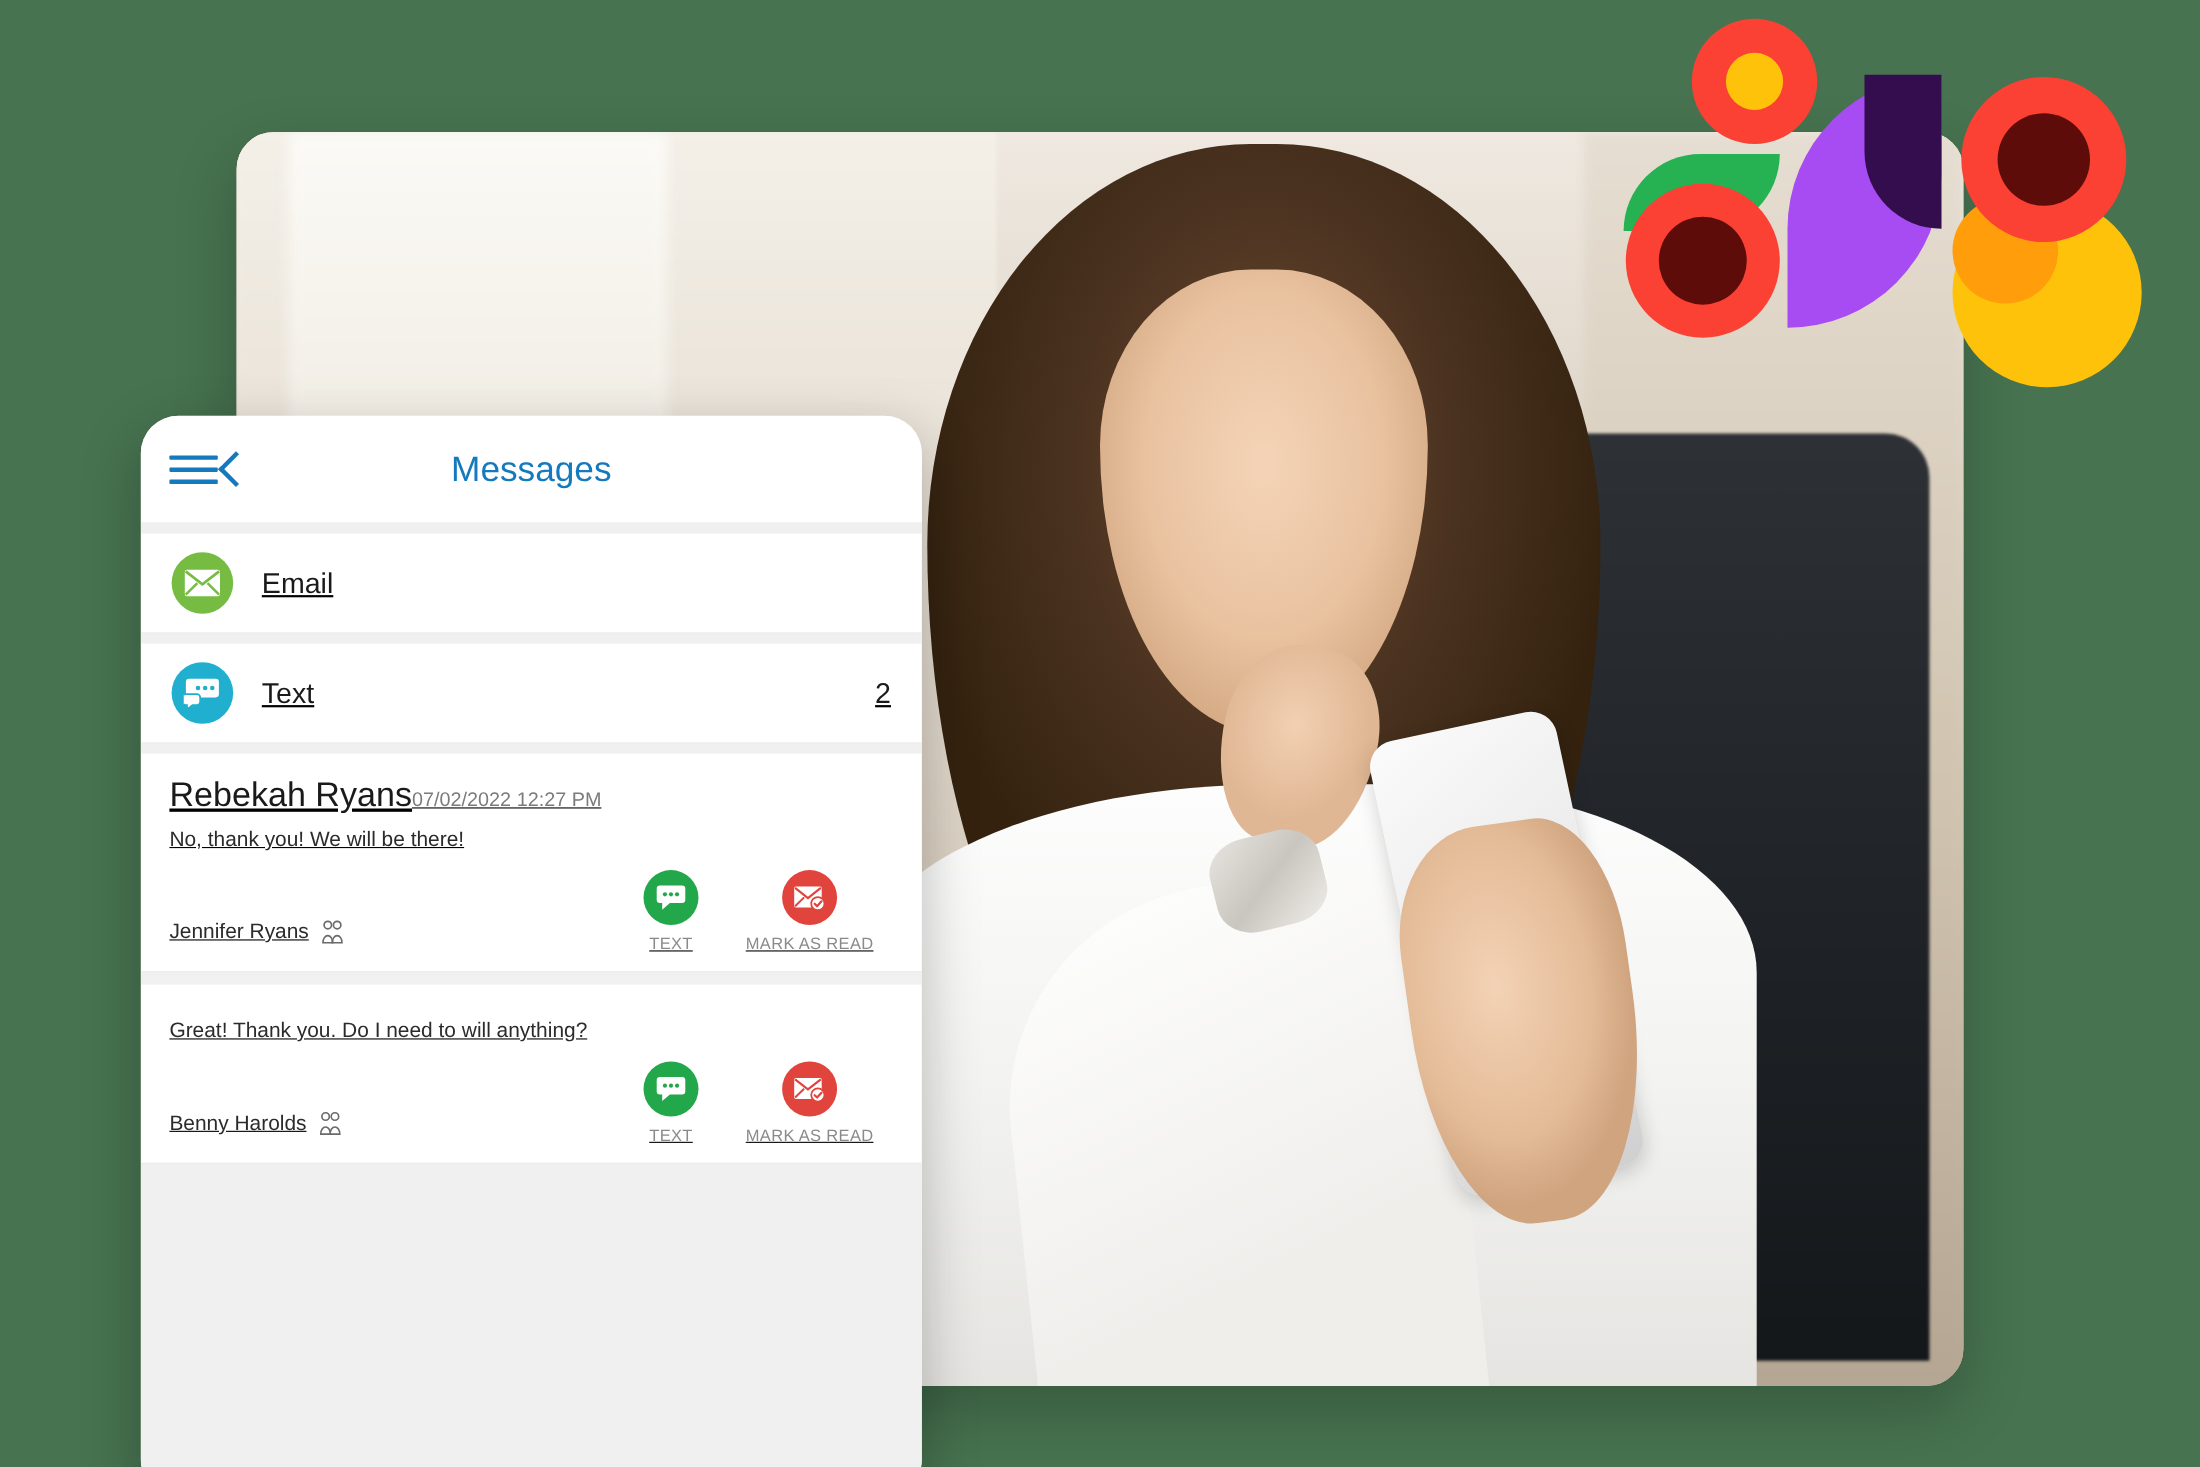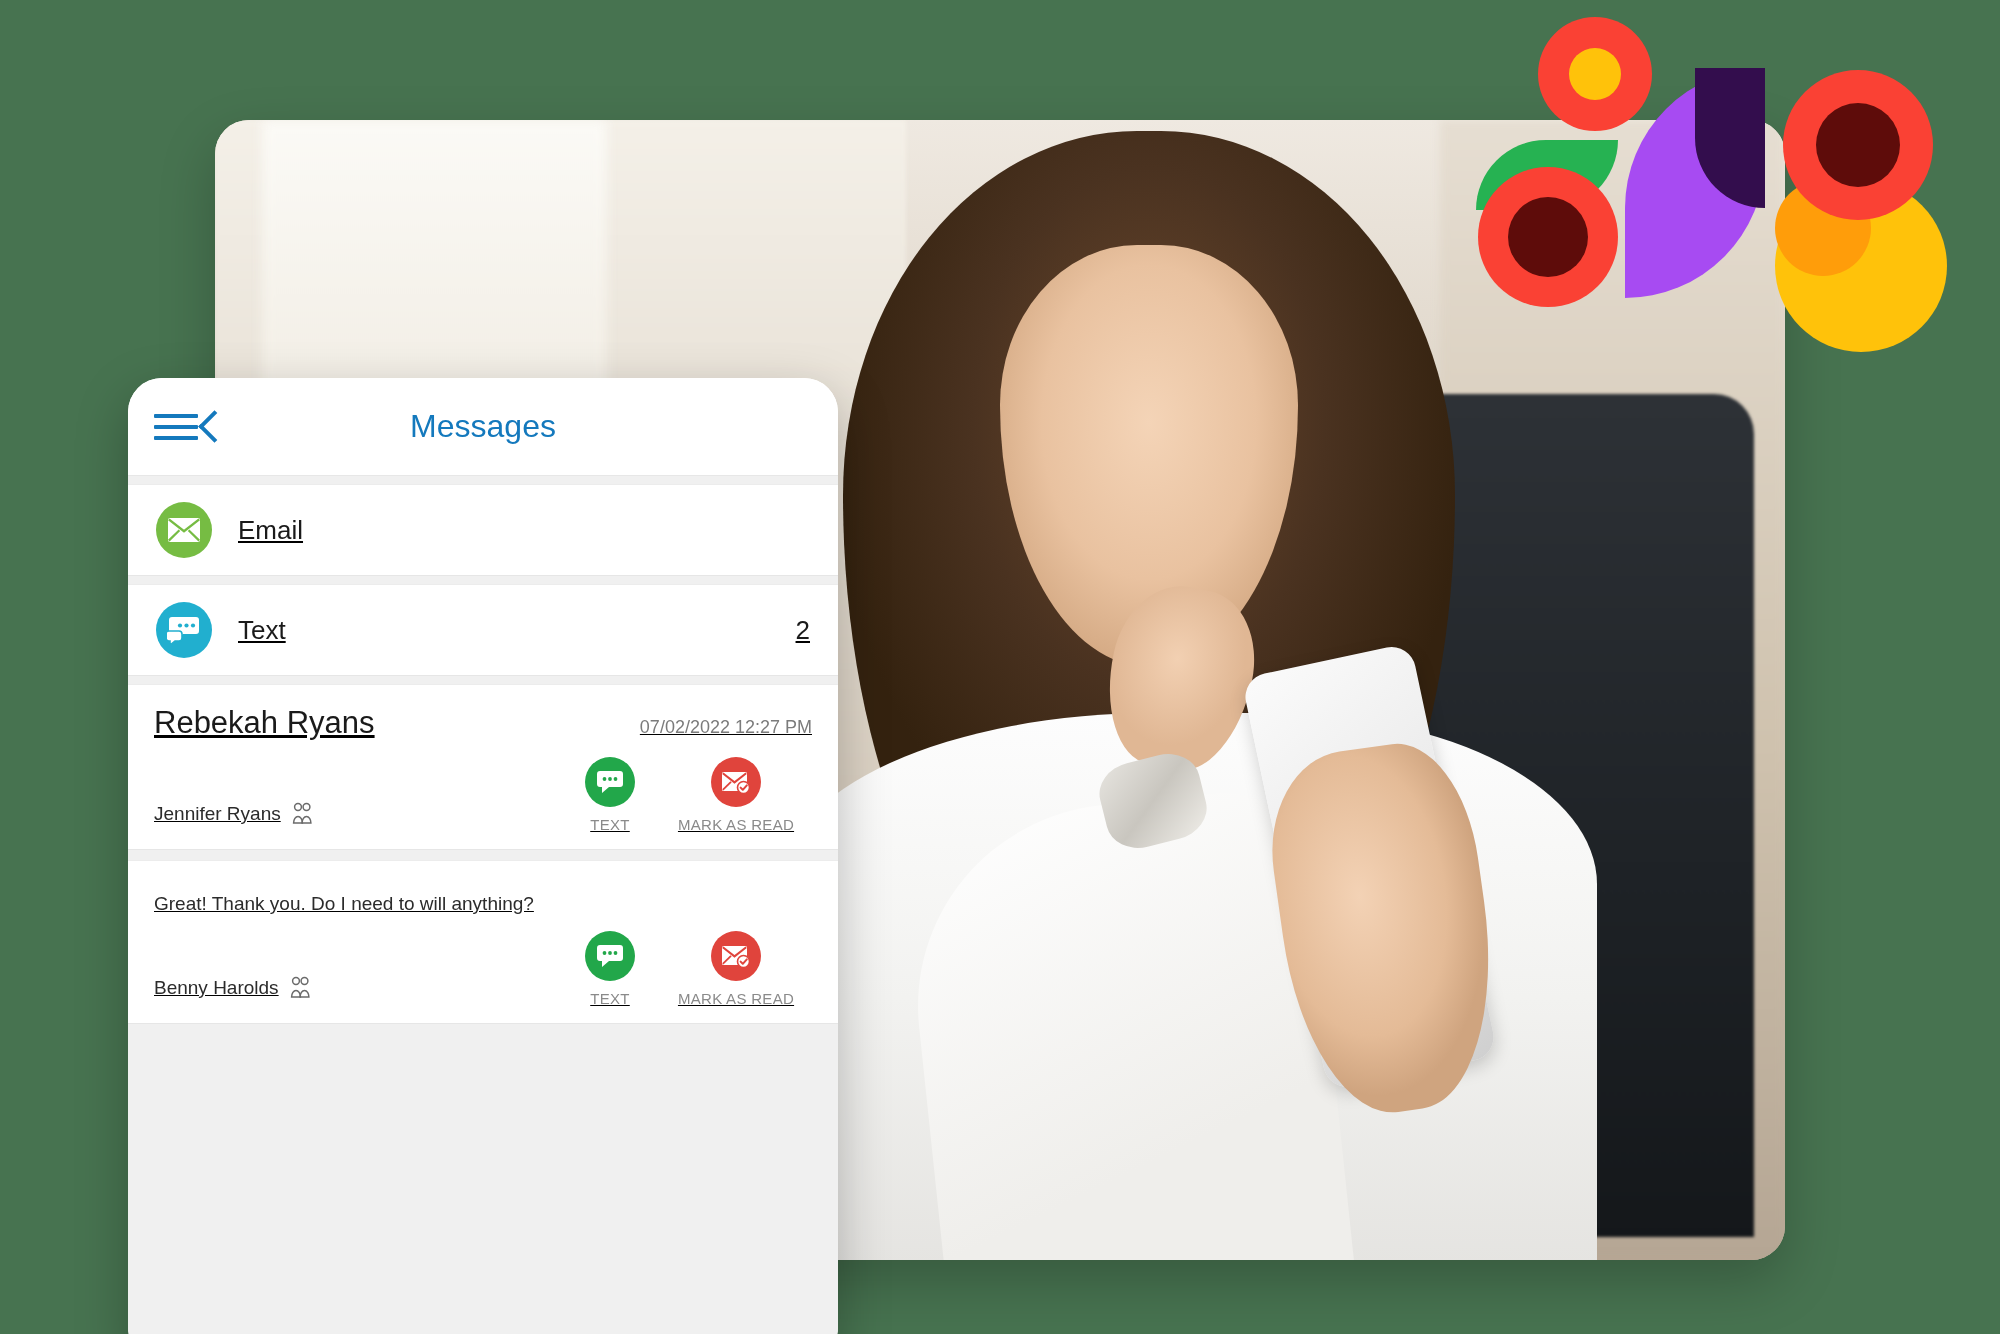--- a/index.html
+++ b/index.html
@@ -365,21 +365,20 @@
     background: #ffffff;
     margin: 0 0 10px 0;
     padding: 20px 26px 16px 26px;
     border-top: 1px solid #ececec;
     border-bottom: 1px solid #e6e6e6;
     position: relative;
   }
   .msg-top {
     display: flex;
     align-items: baseline;
-    justify-content: space-between;
   }
   .msg-sender {
     font-size: 31px;
     color: #1a1a1a;
     font-weight: 400;
   }
   .msg-time {
     font-size: 18px;
     color: #7b7b7b;
     white-space: nowrap;
@@ -510,20 +509,21 @@
       </span>
       <span class="channel-label">Text</span>
       <span class="channel-count">2</span>
     </div>
 
     <div class="msg-card">
       <div class="msg-top">
         <span class="msg-sender">Rebekah Ryans</span>
         <span class="msg-time">07/02/2022 12:27 PM</span>
       </div>
+      <div class="msg-preview">No, thank you! We will be there!</div>
       <div class="msg-bottom">
         <div class="msg-contact">
           <span>Jennifer Ryans</span>
           <span class="people-icon">
             <svg width="26" height="26" viewBox="0 0 26 26" aria-hidden="true">
               <circle cx="9" cy="6" r="3.4" fill="none" stroke="#6b6b6b" stroke-width="1.5"></circle>
               <path d="M4.6 22 a4.4 6.5 0 0 1 8.8 0 z" fill="none" stroke="#6b6b6b" stroke-width="1.5"></path>
               <circle cx="17.5" cy="6" r="3.4" fill="none" stroke="#6b6b6b" stroke-width="1.5"></circle>
               <path d="M13.1 22 a4.4 6.5 0 0 1 8.8 0 z" fill="none" stroke="#6b6b6b" stroke-width="1.5"></path>
             </svg>

